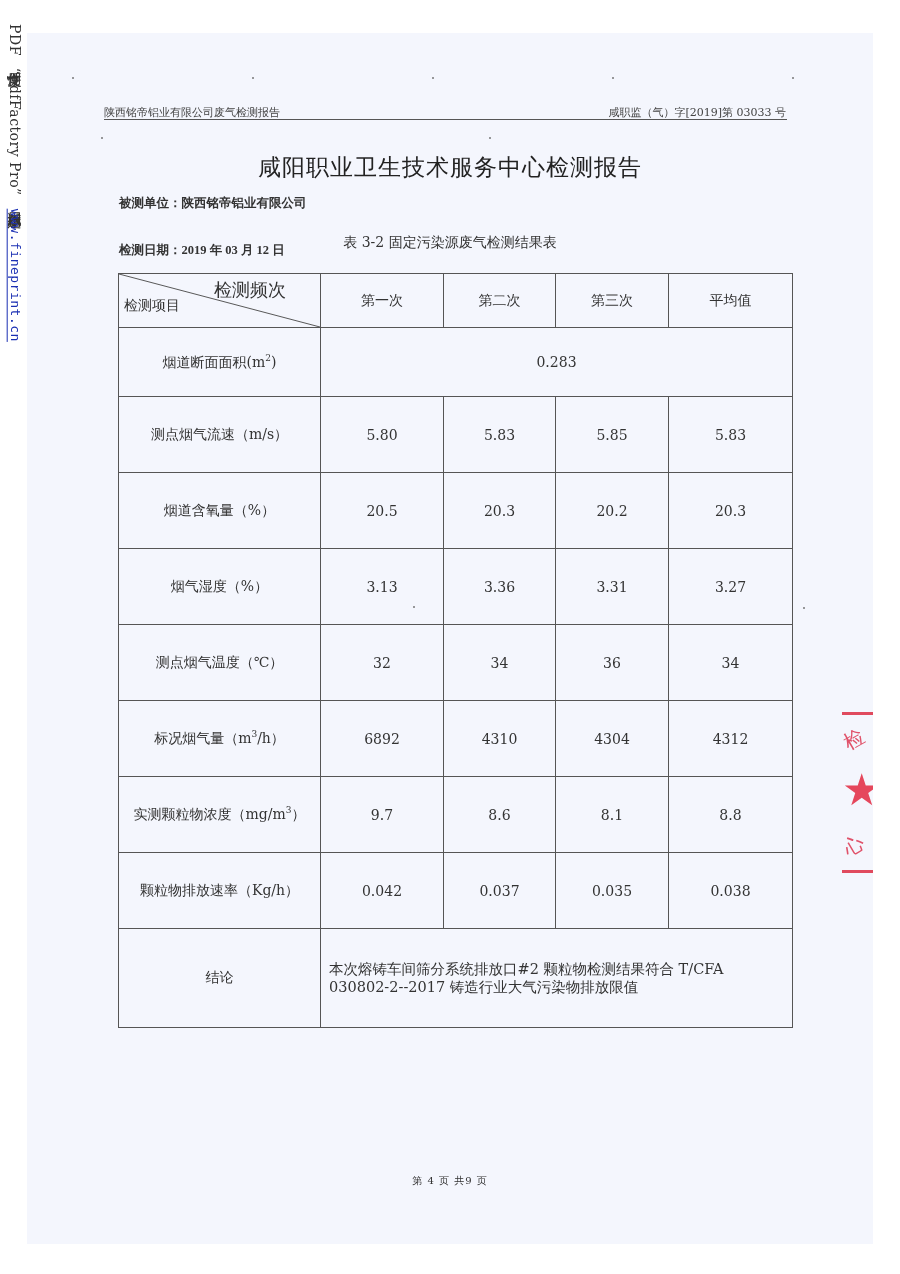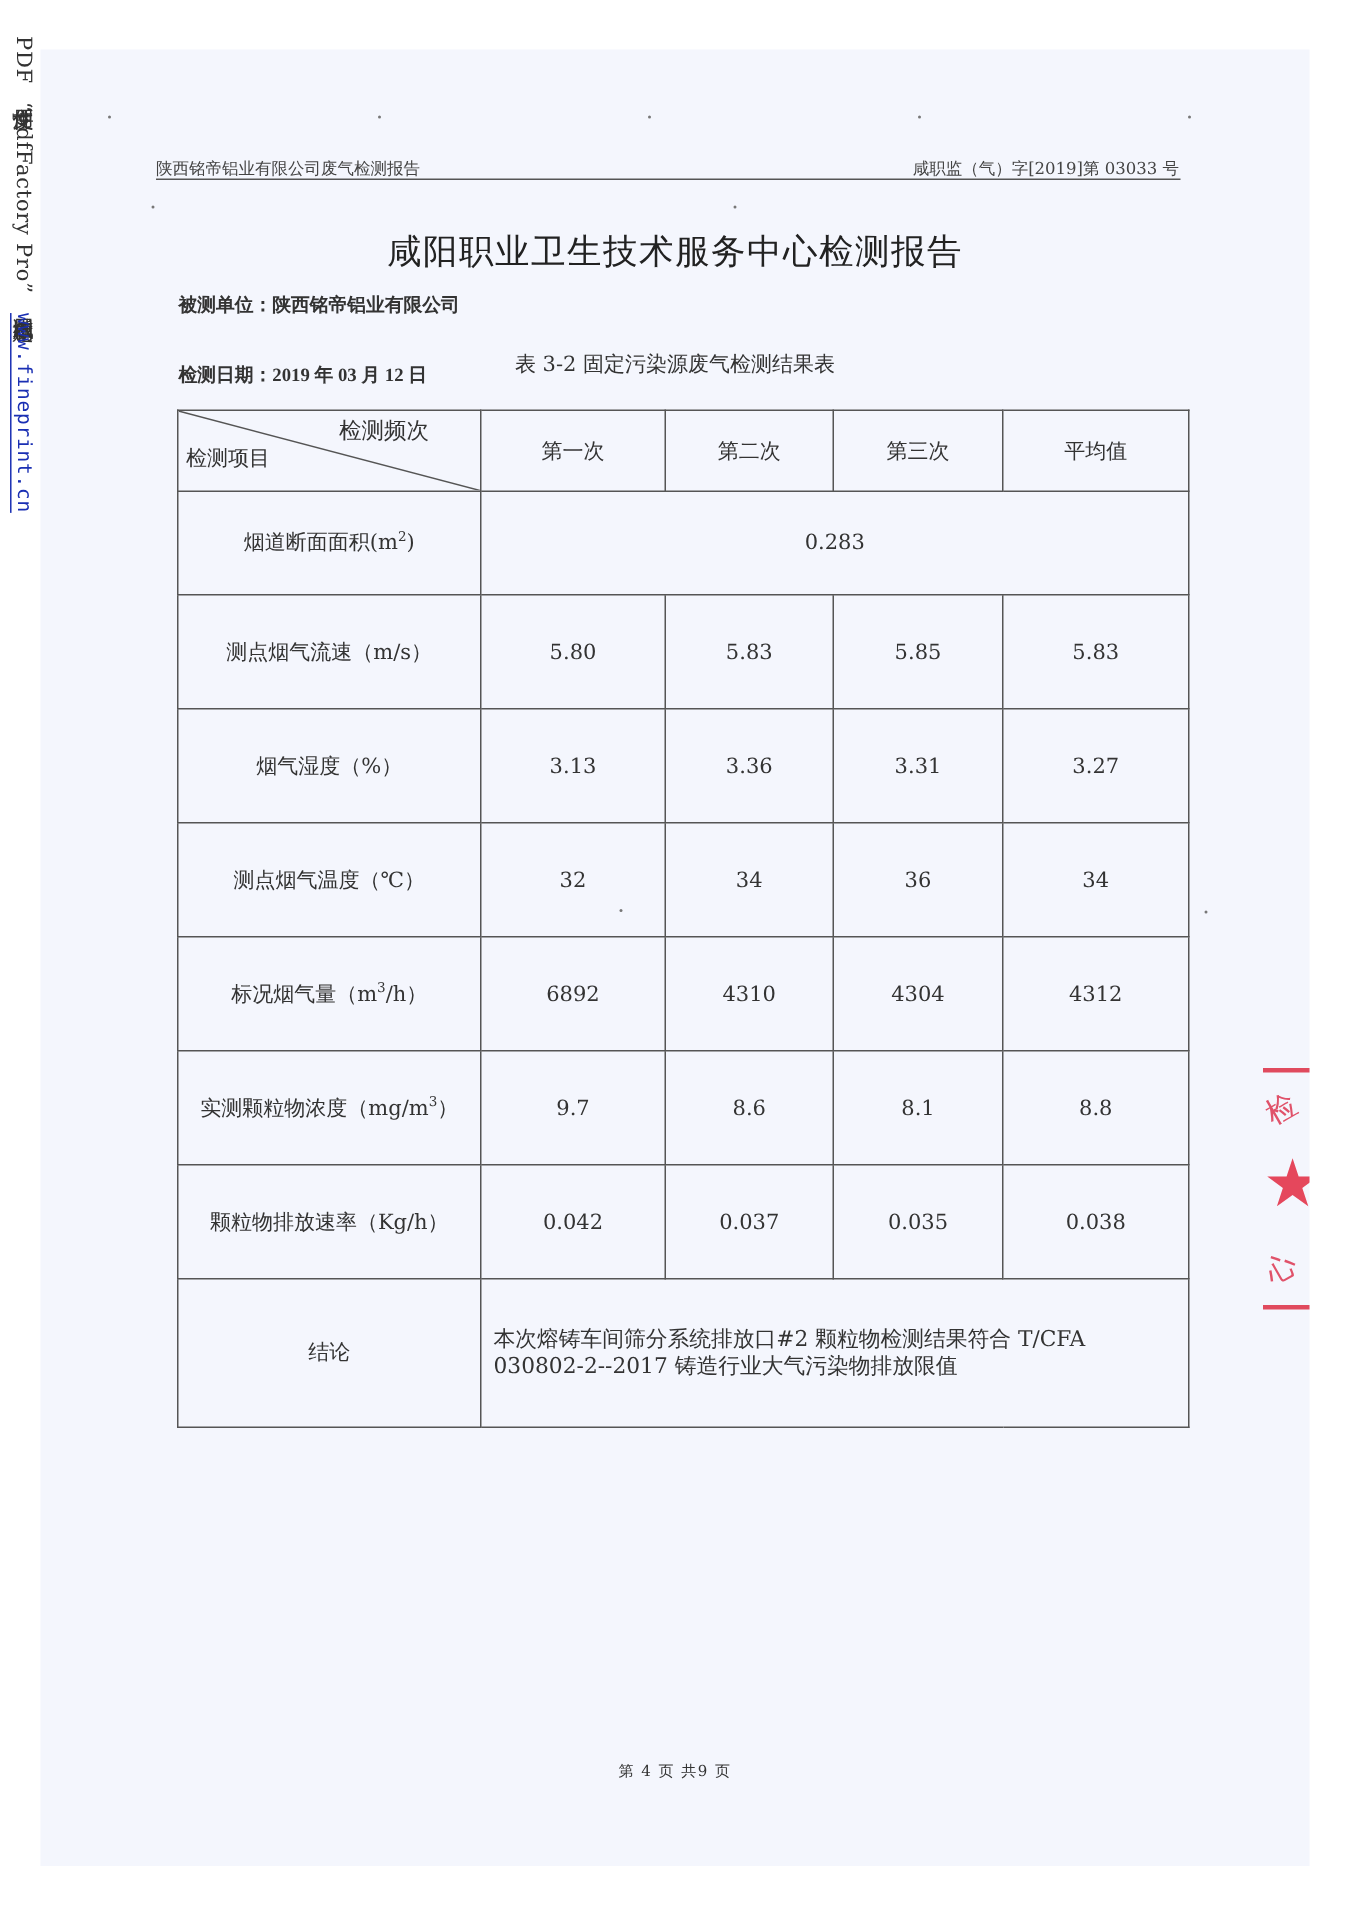--- a/index.html
+++ b/index.html
@@ -121,21 +121,21 @@
     }
     .diag-cell svg {
       position: absolute;
       left: 0; top: 0;
       width: 100%; height: 100%;
     }
     .diag-top {
       position: absolute;
       right: 34px;
       top: 4px;
-      font-size: 15px;
+      font-size: 18px;
     }
     .diag-bottom {
       position: absolute;
       left: 5px;
       bottom: 12px;
       font-size: 14px;
     }
     .concl-text {
       text-align: left !important;
       padding: 0 6px 0 8px !important;
@@ -256,20 +256,27 @@
   </tr>
 
   <tr class="h-data">
     <td><span>测点烟气流速（m/s）</span><sup></sup><span></span></td>
     <td>5.80</td>
     <td>5.83</td>
     <td>5.85</td>
     <td>5.83</td>
   </tr>
   <tr class="h-data">
+    <td><span>烟道含氧量（%）</span><sup></sup><span></span></td>
+    <td>20.5</td>
+    <td>20.3</td>
+    <td>20.2</td>
+    <td>20.3</td>
+  </tr>
+  <tr class="h-data">
     <td><span>烟气湿度（%）</span><sup></sup><span></span></td>
     <td>3.13</td>
     <td>3.36</td>
     <td>3.31</td>
     <td>3.27</td>
   </tr>
   <tr class="h-data">
     <td><span>测点烟气温度（℃）</span><sup></sup><span></span></td>
     <td>32</td>
     <td>34</td>

